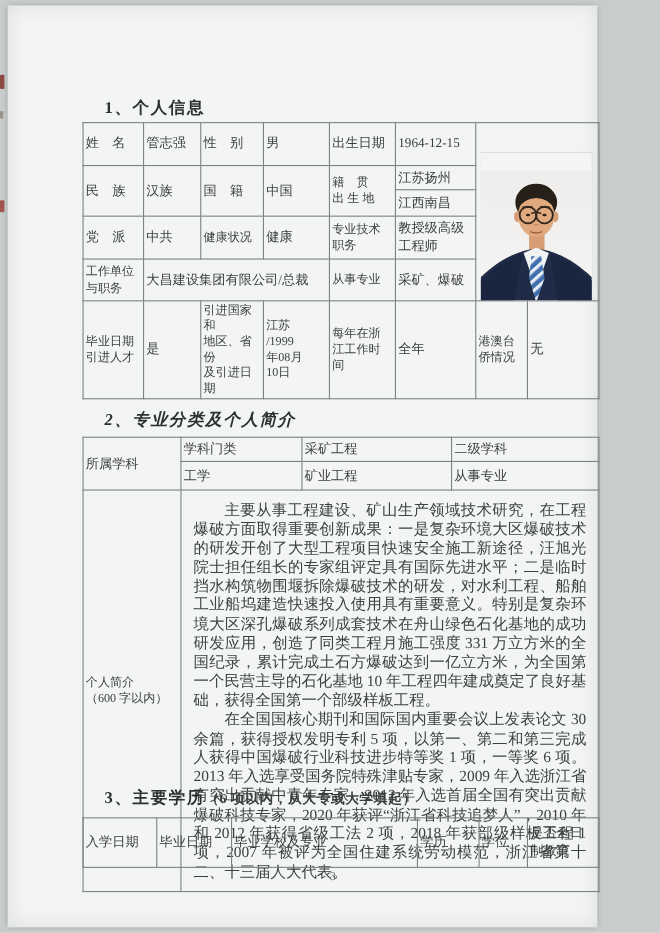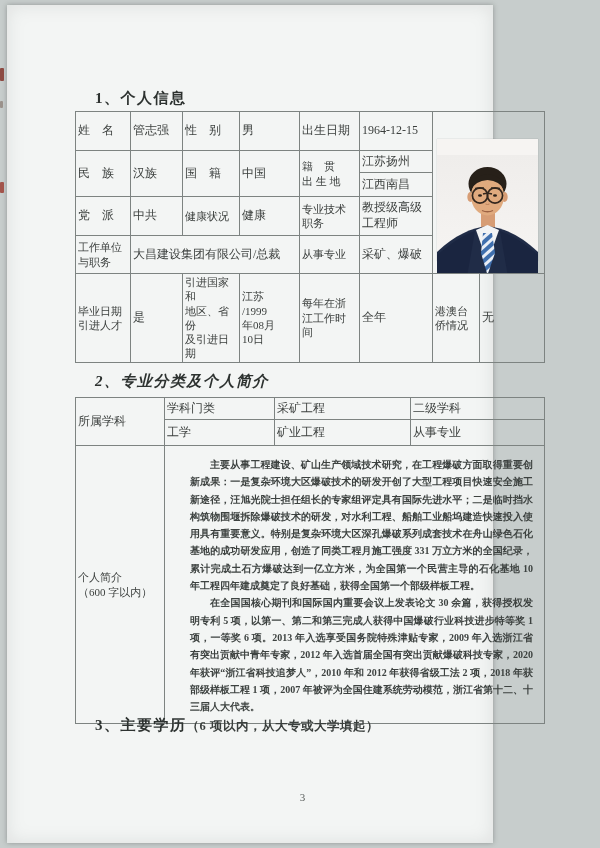--- a/index.html
+++ b/index.html
@@ -3,21 +3,21 @@
 <meta charset="utf-8">
 <style>
   html,body { margin:0; padding:0; }
   body {
     width:600px; height:848px; position:relative;
     background:#c7cdcc;
     font-family:"Liberation Serif","DejaVu Serif",serif;
     overflow:hidden;
   }
   .page {
-    position:absolute; left:7px; top:5px; width:486px; height:838px;
+    position:absolute; left:7px; top:5px; width:536px; height:838px;
     background:#f3f5f4;
     box-shadow: inset 0 0 18px rgba(120,130,128,0.18), 0 0 5px rgba(40,45,44,0.35);
   }
   .artifact { position:absolute; border-radius:1px; }
   .a1 { left:0; top:68px;  width:4px; height:13px; background:#8d4a42; }
   .a2 { left:0; top:101px; width:3px; height:7px;  background:#9b928c; }
   .a3 { left:0; top:182px; width:4px; height:11px; background:#a3544b; }
 
   .title {
     position:absolute; margin:0; color:#2d3230; font-weight:bold;
@@ -43,24 +43,23 @@
   .tbl3 { left:68px; top:738px; width:469px; }
   td.small { font-size:11px;font-family:Liberation Serif, serif; }
   td.photo-cell { position:relative; padding:0; vertical-align:top; }
   .photo {
     position:absolute; left:4px; top:27px; width:101px; height:122px;
     background:#f6f4f2; box-shadow:0 0 1px rgba(0,0,0,0.25);
   }
   .photo svg { display:block; width:101px; height:122px; }
   td.profile {
     text-align:justify; vertical-align:top;
-    padding:10px 11px 8px 25px;
-    font-size:10px; line-height:17.3px; color:#3d4240;
+    padding:10px 11px 8px 11px;
+    font-size:14px; line-height:17.3px; color:#3d4240;
     white-space:normal;
-    font-weight:bold;
   }
   td.profile p { margin:0; text-indent:2em; }
   .hdr { font-size:11.5px; }
   .pagenum {
     position:absolute; left:0; top:786px; width:592px; text-align:center;
     font-size:11px; color:#565b59; letter-spacing:1px;
   }
 </style>
 </head>
 <body>
@@ -205,19 +204,40 @@
       <td class="profile" colspan="3">
         <p>主要从事工程建设、矿山生产领域技术研究，在工程爆破方面取得重要创新成果：一是复杂环境大区爆破技术的研发开创了大型工程项目快速安全施工新途径，汪旭光院士担任组长的专家组评定具有国际先进水平；二是临时挡水构筑物围堰拆除爆破技术的研发，对水利工程、船舶工业船坞建造快速投入使用具有重要意义。特别是复杂环境大区深孔爆破系列成套技术在舟山绿色石化基地的成功研发应用，创造了同类工程月施工强度 331 万立方米的全国纪录，累计完成土石方爆破达到一亿立方米，为全国第一个民营主导的石化基地 10 年工程四年建成奠定了良好基础，获得全国第一个部级样板工程。</p>
         <p>在全国国核心期刊和国际国内重要会议上发表论文 30 余篇，获得授权发明专利 5 项，以第一、第二和第三完成人获得中国爆破行业科技进步特等奖 1 项，一等奖 6 项。2013 年入选享受国务院特殊津贴专家，2009 年入选浙江省有突出贡献中青年专家，2012 年入选首届全国有突出贡献爆破科技专家，2020 年获评“浙江省科技追梦人”，2010 年和 2012 年获得省级工法 2 项，2018 年获部级样板工程 1 项，2007 年被评为全国住建系统劳动模范，浙江省第十二、十三届人大代表。</p>
       </td>
     </tr>
   </tbody>
     </table>
 
   <h2 class="title t3"><span>3、主要学历</span><span class="note">（6 项以内，从大专或大学填起）</span></h2>
 
+  <table class="tbl tbl3">
+    <colgroup>
+      <col style="width:67px">
+        <col style="width:68px">
+        <col style="width:169px">
+      <col style="width:56px">
+        <col style="width:44px">
+        <col style="width:65px">
+    </colgroup>
+    <tbody>
+        <tr style="height:45px">
+      <td>入学日期</td>
+      <td>毕业日期</td>
+      <td>毕业学校及专业</td>
+      <td>学历</td>
+      <td>学位</td>
+      <td>是否全日
+制教育</td>
+    </tr>
+  </tbody>
+    </table>
 
   <div class="pagenum">3</div>
 </div>
 
 <div class="artifact a1"></div>
 <div class="artifact a2"></div>
 <div class="artifact a3"></div>
 
 </body></html>

